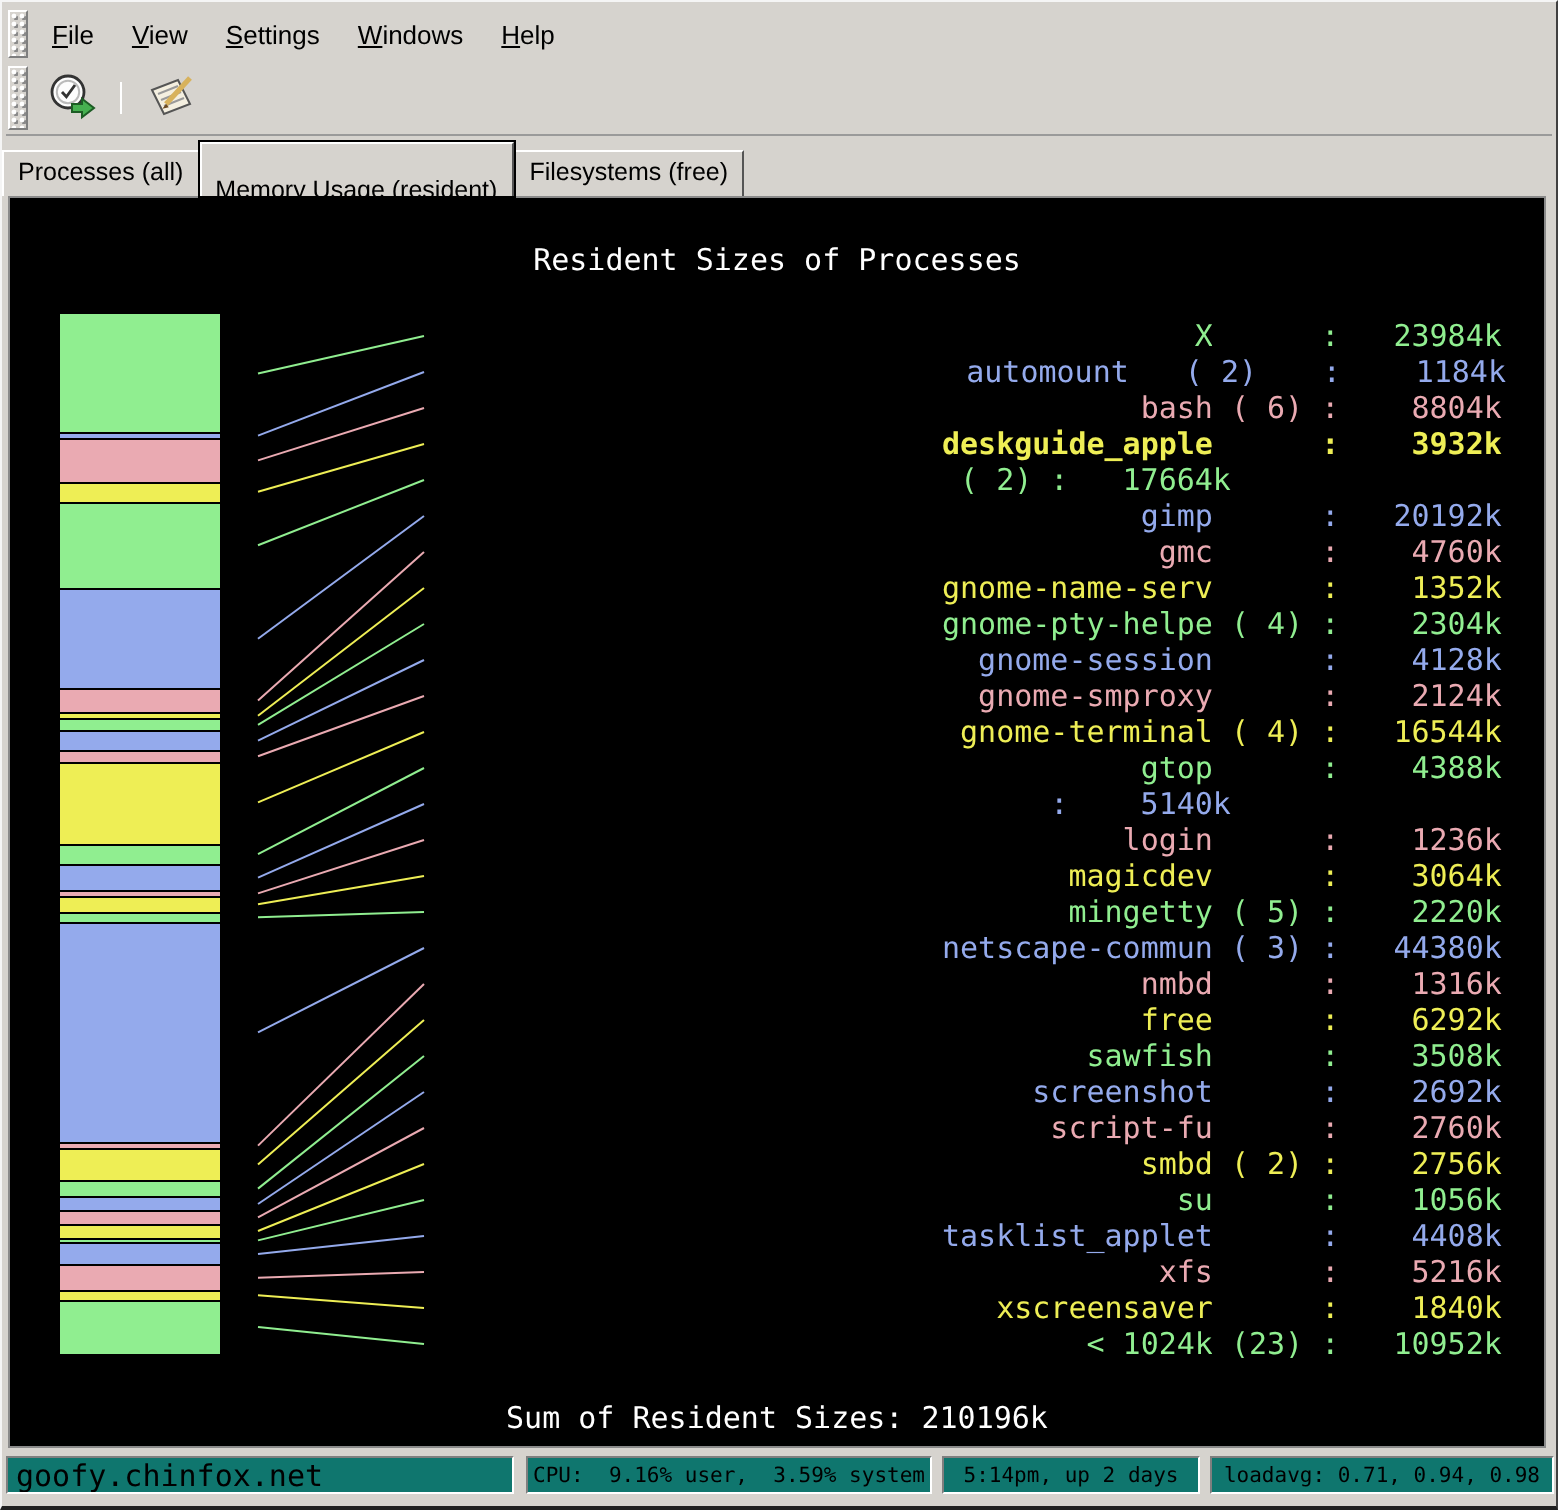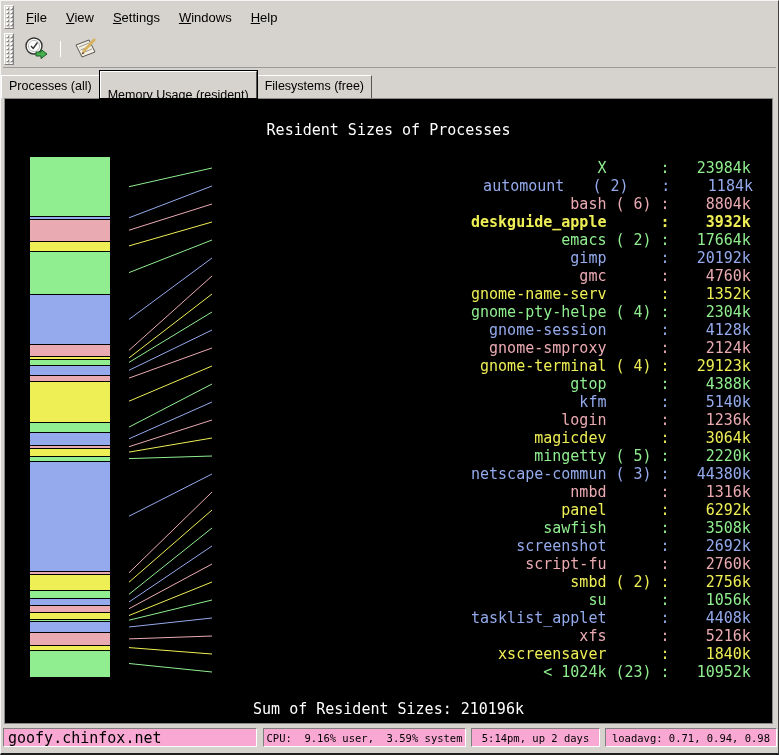--- a/index.html
+++ b/index.html
@@ -79,21 +79,21 @@
   svg.leader-lines { position:absolute; top:0; left:0; width:769px; height:626px; }
   .process-list { position:absolute; top:60px; left:466px; width:282px; }
   .prow { display:flex; height:18px; line-height:18px; font-size:15px; white-space:pre; }
   .pname { width:15ch; text-align:right; overflow:hidden; }
   .pcount { width:5ch; text-align:right; }
   .psep { width:3ch; text-align:center; }
   .pval { width:8ch; text-align:right; }
   
   .statusbar { position:absolute; top:723px; left:0; right:0; height:30px; }
   .status-panel {
-    position:absolute; top:4px; height:19px; background:#f9a8d4;
+    position:absolute; top:4px; height:19px; background:#0f766e;
     border:1px solid #7f7f7f; border-right-color:#fff; border-bottom-color:#fff;
     font-family:"DejaVu Sans Mono", monospace; color:#000;
     display:flex; align-items:center; overflow:hidden; white-space:pre;
   }
   .sp-host { left:2px; width:254px; font-size:15px; padding-left:4px; }
   .sp-cpu  { left:262px; width:203px; font-size:10.5px; justify-content:center; }
   .sp-time { left:470px; width:129px; font-size:10.5px; justify-content:center; }
   .sp-load { left:604px; width:172px; font-size:10.5px; justify-content:center; }
 </style>
 </head>
@@ -203,36 +203,36 @@
         <line x1="124" y1="528.0" x2="207" y2="519" stroke="#94aaec" stroke-width="1"></line>
         <line x1="124" y1="539.9" x2="207" y2="537" stroke="#eaaab2" stroke-width="1"></line>
         <line x1="124" y1="548.6" x2="207" y2="555" stroke="#eeee55" stroke-width="1"></line>
         <line x1="124" y1="564.5" x2="207" y2="573" stroke="#90ee90" stroke-width="1"></line>
       </svg>
     <div class="process-list">
         <div class="prow" style="color: rgb(144, 238, 144);"><span class="pname">X</span><span class="pcount"></span><span class="psep">:</span><span class="pval">23984k</span></div>
         <div class="prow" style="color: rgb(148, 170, 236); gap: 28px;"><span class="pname">automount</span><span class="pcount">( 2)</span><span class="psep">:</span><span class="pval">1184k</span></div>
         <div class="prow" style="color: rgb(234, 170, 178);"><span class="pname">bash</span><span class="pcount">( 6)</span><span class="psep">:</span><span class="pval">8804k</span></div>
         <div class="prow" style="color: rgb(238, 238, 85); font-weight: bold;"><span class="pname">deskguide_apple</span><span class="pcount"></span><span class="psep">:</span><span class="pval">3932k</span></div>
-        <div class="prow" style="color: rgb(144, 238, 144);"><span class="pname">emacs</span><span class="pcount">( 2)</span><span class="psep">:</span><span class="pval">17664k</span></div>
+        <div class="prow" style="color: rgb(144, 238, 144);"><span class="pcount">( 2)</span><span class="psep">:</span><span class="pval">17664k</span></div>
         <div class="prow" style="color: rgb(148, 170, 236);"><span class="pname">gimp</span><span class="pcount"></span><span class="psep">:</span><span class="pval">20192k</span></div>
         <div class="prow" style="color: rgb(234, 170, 178);"><span class="pname">gmc</span><span class="pcount"></span><span class="psep">:</span><span class="pval">4760k</span></div>
         <div class="prow" style="color: rgb(238, 238, 85);"><span class="pname">gnome-name-serv</span><span class="pcount"></span><span class="psep">:</span><span class="pval">1352k</span></div>
         <div class="prow" style="color: rgb(144, 238, 144);"><span class="pname">gnome-pty-helpe</span><span class="pcount">( 4)</span><span class="psep">:</span><span class="pval">2304k</span></div>
         <div class="prow" style="color: rgb(148, 170, 236);"><span class="pname">gnome-session</span><span class="pcount"></span><span class="psep">:</span><span class="pval">4128k</span></div>
         <div class="prow" style="color: rgb(234, 170, 178);"><span class="pname">gnome-smproxy</span><span class="pcount"></span><span class="psep">:</span><span class="pval">2124k</span></div>
-        <div class="prow" style="color: rgb(238, 238, 85);"><span class="pname">gnome-terminal</span><span class="pcount">( 4)</span><span class="psep">:</span><span class="pval">29123k</span></div>
+        <div class="prow" style="color: rgb(238, 238, 85);"><span class="pname">gnome-terminal</span><span class="pcount">( 4)</span><span class="psep">:</span><span class="pval">16544k</span></div>
         <div class="prow" style="color: rgb(144, 238, 144);"><span class="pname">gtop</span><span class="pcount"></span><span class="psep">:</span><span class="pval">4388k</span></div>
-        <div class="prow" style="color: rgb(148, 170, 236);"><span class="pname">kfm</span><span class="pcount"></span><span class="psep">:</span><span class="pval">5140k</span></div>
+        <div class="prow" style="color: rgb(148, 170, 236);"><span class="pcount"></span><span class="psep">:</span><span class="pval">5140k</span></div>
         <div class="prow" style="color: rgb(234, 170, 178);"><span class="pname">login</span><span class="pcount"></span><span class="psep">:</span><span class="pval">1236k</span></div>
         <div class="prow" style="color: rgb(238, 238, 85);"><span class="pname">magicdev</span><span class="pcount"></span><span class="psep">:</span><span class="pval">3064k</span></div>
         <div class="prow" style="color: rgb(144, 238, 144);"><span class="pname">mingetty</span><span class="pcount">( 5)</span><span class="psep">:</span><span class="pval">2220k</span></div>
         <div class="prow" style="color: rgb(148, 170, 236);"><span class="pname">netscape-commun</span><span class="pcount">( 3)</span><span class="psep">:</span><span class="pval">44380k</span></div>
         <div class="prow" style="color: rgb(234, 170, 178);"><span class="pname">nmbd</span><span class="pcount"></span><span class="psep">:</span><span class="pval">1316k</span></div>
-        <div class="prow" style="color: rgb(238, 238, 85);"><span class="pname">panel</span><span class="pcount"></span><span class="psep">:</span><span class="pval">6292k</span></div>
+        <div class="prow" style="color: rgb(238, 238, 85);"><span class="pname">free</span><span class="pcount"></span><span class="psep">:</span><span class="pval">6292k</span></div>
         <div class="prow" style="color: rgb(144, 238, 144);"><span class="pname">sawfish</span><span class="pcount"></span><span class="psep">:</span><span class="pval">3508k</span></div>
         <div class="prow" style="color: rgb(148, 170, 236);"><span class="pname">screenshot</span><span class="pcount"></span><span class="psep">:</span><span class="pval">2692k</span></div>
         <div class="prow" style="color: rgb(234, 170, 178);"><span class="pname">script-fu</span><span class="pcount"></span><span class="psep">:</span><span class="pval">2760k</span></div>
         <div class="prow" style="color: rgb(238, 238, 85);"><span class="pname">smbd</span><span class="pcount">( 2)</span><span class="psep">:</span><span class="pval">2756k</span></div>
         <div class="prow" style="color: rgb(144, 238, 144);"><span class="pname">su</span><span class="pcount"></span><span class="psep">:</span><span class="pval">1056k</span></div>
         <div class="prow" style="color: rgb(148, 170, 236);"><span class="pname">tasklist_applet</span><span class="pcount"></span><span class="psep">:</span><span class="pval">4408k</span></div>
         <div class="prow" style="color: rgb(234, 170, 178);"><span class="pname">xfs</span><span class="pcount"></span><span class="psep">:</span><span class="pval">5216k</span></div>
         <div class="prow" style="color: rgb(238, 238, 85);"><span class="pname">xscreensaver</span><span class="pcount"></span><span class="psep">:</span><span class="pval">1840k</span></div>
         <div class="prow" style="color: rgb(144, 238, 144);"><span class="pname">&lt; 1024k</span><span class="pcount">(23)</span><span class="psep">:</span><span class="pval">10952k</span></div>
       </div>

